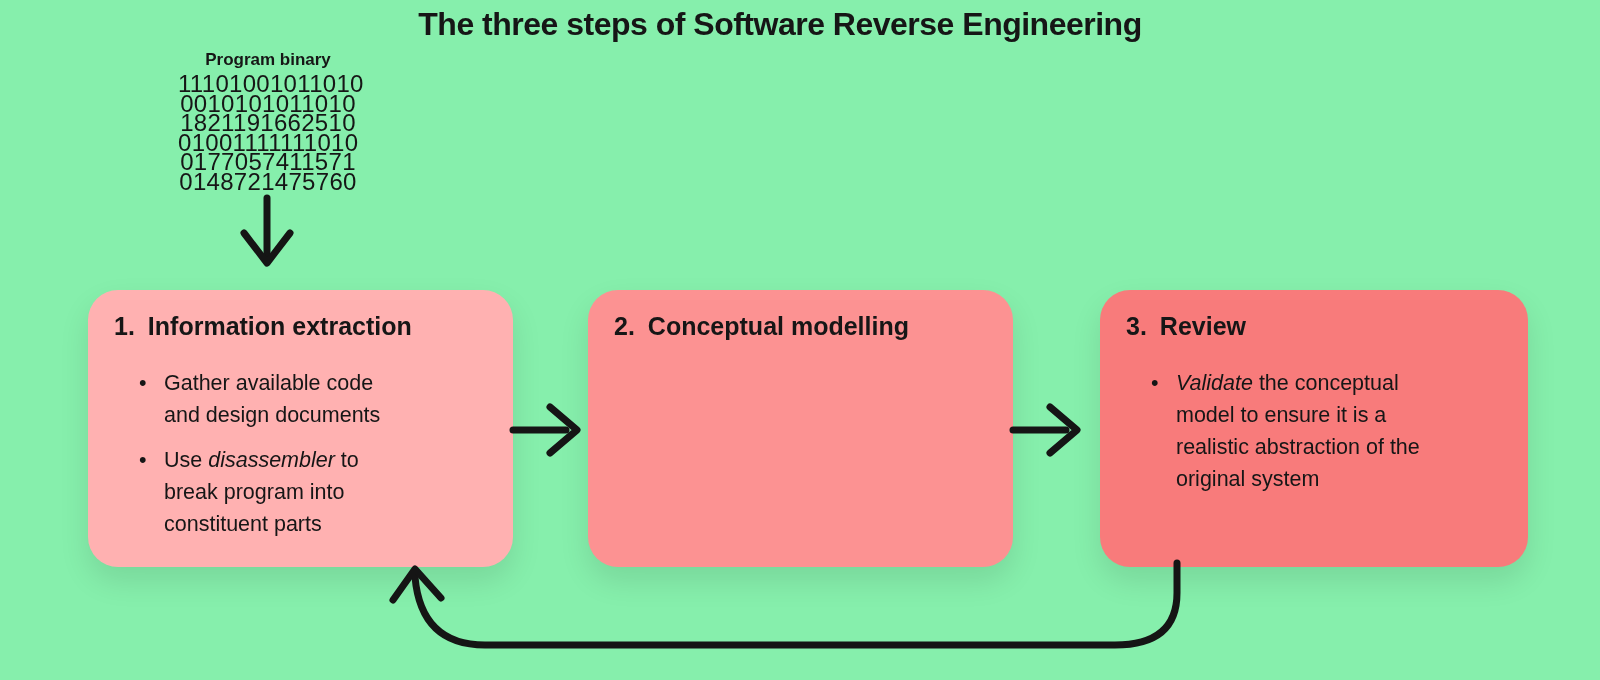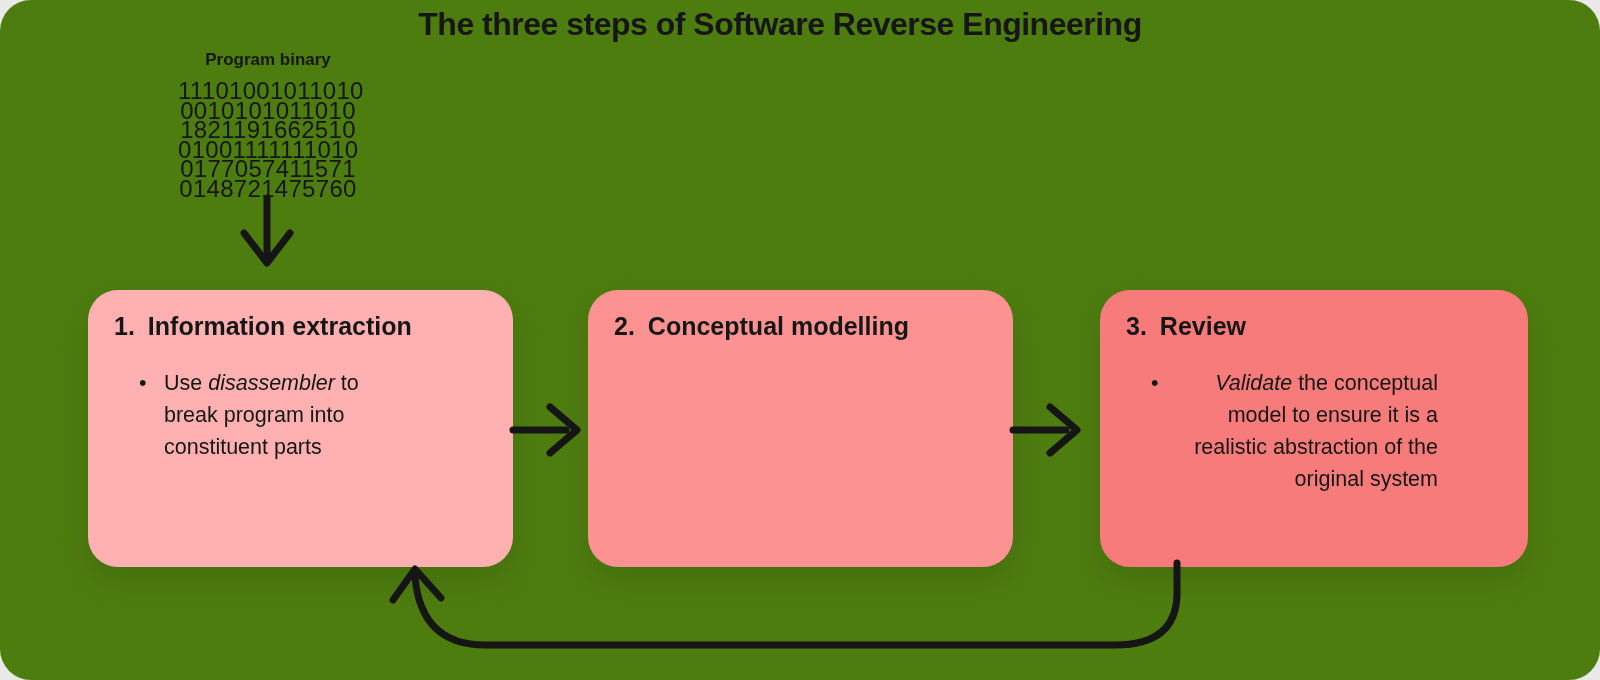--- a/index.html
+++ b/index.html
@@ -8,69 +8,70 @@
     background:#fbfafa;overflow:hidden;
     font-family:"Liberation Sans", sans-serif;color:#161616;
   }
   .title{
     position:absolute;top:6px;left:0;width:1560px;text-align:center;
     font-size:32px;font-weight:bold;letter-spacing:-0.5px;
   }
   .binary{
     position:absolute;left:178px;top:50px;width:180px;text-align:center;
   }
-  .binary-label{font-size:17px;font-weight:bold;margin-bottom:11px;}
+  .binary-label{font-size:17px;font-weight:bold;margin-bottom:4px;}
   .binary-line{font-size:24px;line-height:19.5px;font-weight:500;letter-spacing:0.3px;}
   .step{
     position:absolute;top:290px;height:277px;border-radius:30px;
     box-sizing:border-box;padding:22px 24px 0 24px;
     box-shadow:0 14px 30px rgba(0,0,0,0.10);
   }
   .step1{left:88px;width:425px;}
   .step2{left:588px;width:425px;}
   .step3{left:1100px;width:428px;}
   .step-heading{display:flex;gap:13px;font-size:25px;font-weight:bold;padding-left:2px;}
   .bullets{margin:26px 0 0 26px;padding:0;list-style:none;}
   .bullets li{
     position:relative;padding-left:26px;margin-bottom:13px;
     font-size:21.5px;line-height:32px;
   }
   .bullets li::before{
     content:"\2022";position:absolute;left:1px;top:0;
   }
   .step1 .bullets li{max-width:235px;}
   .step2 .bullets li{max-width:252px;}
-  .step3 .bullets li{max-width:262px;text-align:right;}
+  .step3 .bullets li{max-width:262px;}
   .bullets em{font-style:italic;}
   .arrow-layer{position:absolute;left:0;top:0;pointer-events:none;}
   .arrow{fill:none;stroke-width:7;stroke-linecap:round;stroke-linejoin:round;}
 </style>
 </head>
 <body>
 
-<div class="canvas" style="background-color: #4d7c0f; border-radius: 31px;">
+<div class="canvas" style="background-color: #86efac;">
 
   <div class="title">The three steps of Software Reverse Engineering</div>
 
   <div class="binary">
     <div class="binary-label">Program binary</div>
     <div class="binary-line">11101001011010</div>
     <div class="binary-line">0010101011010</div>
     <div class="binary-line">1821191662510</div>
     <div class="binary-line">01001111111010</div>
     <div class="binary-line">0177057411571</div>
     <div class="binary-line">0148721475760</div>
   </div>
 
   <div class="step step1" style="background-color: rgb(255, 177, 177);">
     <div class="step-heading">
       <span>1.</span>
       <span>Information extraction</span>
     </div>
     <ul class="bullets">
+      <li><span>Gather available code and design documents</span></li>
       <li><span>Use </span><em>disassembler</em><span> to break program into constituent parts</span></li>
     </ul>
   </div>
 
   <div class="step step2" style="background-color: rgb(252, 146, 146);">
     <div class="step-heading">
       <span>2.</span>
       <span>Conceptual modelling</span>
     </div>
   </div>

